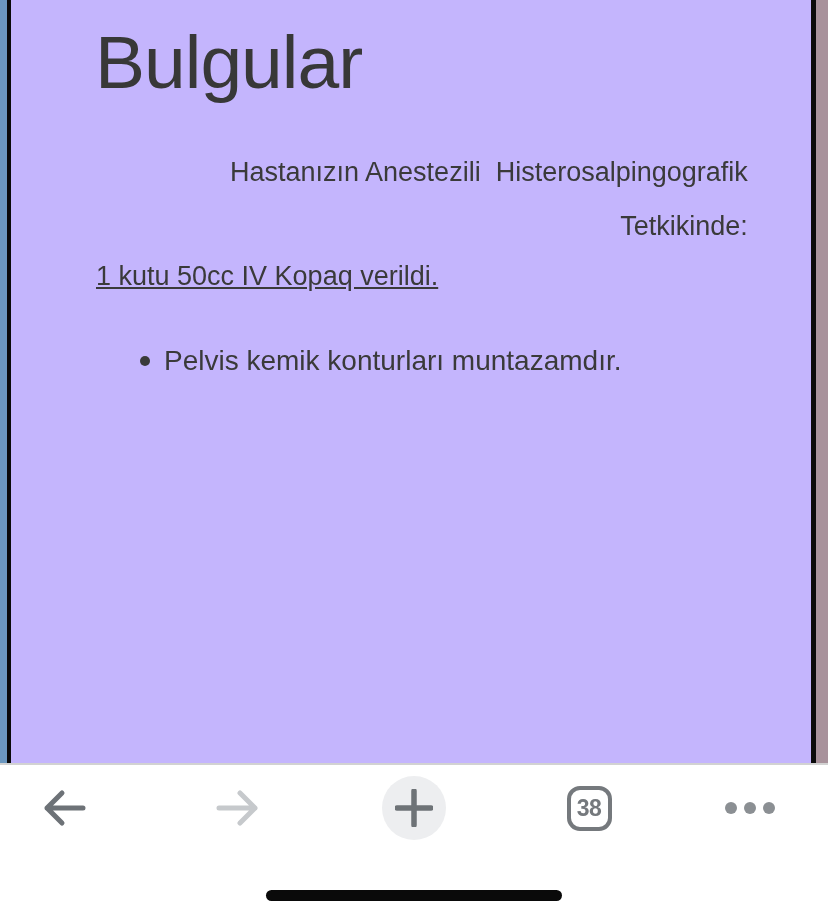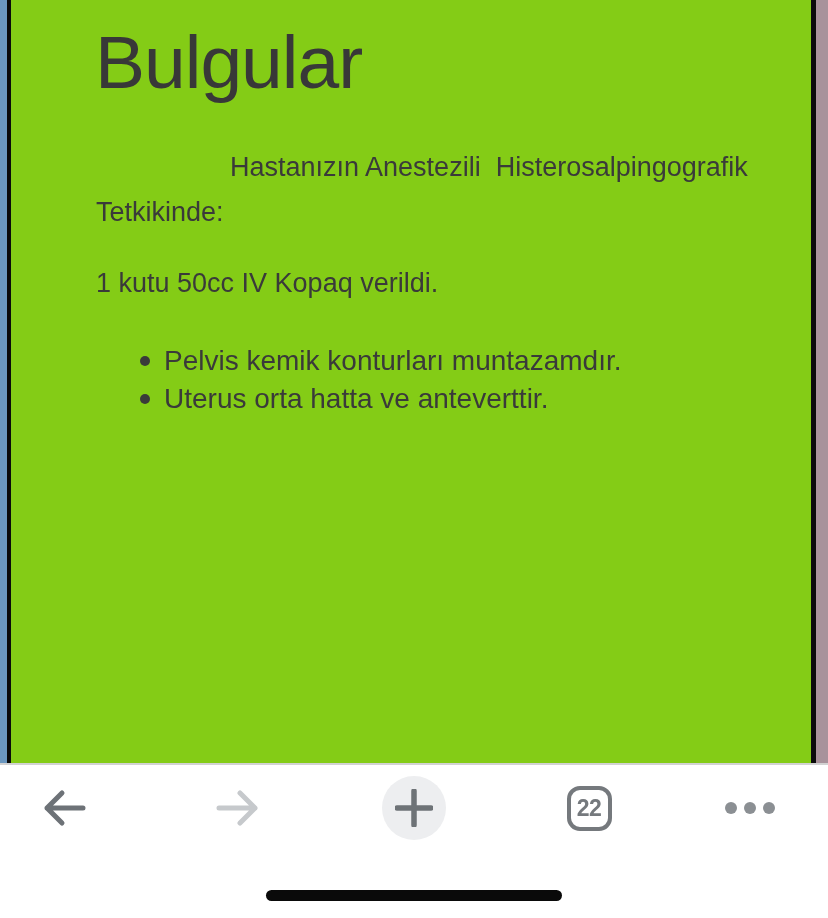--- a/index.html
+++ b/index.html
@@ -24,46 +24,47 @@
   .edge { position: absolute; top: 0; height: 763px; }
   .edge-left-blue   { left: 0;    width: 7px;  background: #6b97bf; }
   .edge-left-black  { left: 7px;  width: 4px;  background: #0a0a0a; }
   .edge-right-black { left: 811px; width: 5px; background: #0a0a0a; }
   .edge-right-mauve { left: 816px; width: 12px; background: #a8929b; }
 
   .slide {
     position: absolute;
     left: 11px; top: 0;
     width: 800px; height: 763px;
-    background: #84cc16;
+    background: #c4b5fd;
     overflow: hidden;
     color: #3a3a3a;
+    text-align: right;
   }
 
   .slide-title {
     position: absolute;
     left: 84px; top: 17px;
     font-size: 75px;
     font-weight: 400;
     line-height: 1.2;
     letter-spacing: -1px;
     color: #383838;
     white-space: pre;
   }
 
   .para {
     position: absolute;
     left: 85px;
     font-size: 27px;
-    line-height: 45px;
+    line-height: 54px;
     color: #3a3a3a;
     white-space: pre;
   }
   .para-intro { top: 145px; text-indent: 134px; }
-  .para-dose  { top: 261px; }
+  .para-dose  { top: 249px; text-decoration: underline; }
 
   .bullet-list {
     position: absolute;
     left: 85px; top: 342px;
     list-style: none;
   }
   .bullet-list li {
     position: relative;
     padding-left: 68px;
     font-size: 28px;
@@ -144,21 +145,20 @@
     <div class="edge edge-left-blue"></div>
     <div class="edge edge-left-black"></div>
 
     <div class="slide">
       <h1 class="slide-title">Bulgular</h1>
       <p class="para para-intro">Hastanızın Anestezili  Histerosalpingografik
 Tetkikinde:</p>
       <p class="para para-dose">1 kutu 50cc IV Kopaq verildi.</p>
       <ul class="bullet-list">
         <li>Pelvis kemik konturları muntazamdır.</li>
-        <li>Uterus orta hatta ve anteverttir.</li>
       </ul>
     </div>
 
     <div class="edge edge-right-black"></div>
     <div class="edge edge-right-mauve"></div>
   </div>
 
   <div class="toolbar">
 
     <button class="tb-btn tb-back">
@@ -173,21 +173,21 @@
       </svg>
     </button>
 
     <button class="tb-btn tb-plus">
       <svg width="38" height="38" viewBox="0 0 38 38" fill="none">
         <path d="M19 2 L19 36 M2 19 L36 19" stroke="#6e7377" stroke-width="5.5" stroke-linecap="round"></path>
       </svg>
     </button>
 
     <button class="tb-btn tb-tabs">
-      <span class="tab-badge">22</span>
+      <span class="tab-badge">38</span>
     </button>
 
     <button class="tb-btn tb-menu">
       <span class="dots">
           <i></i>
           <i></i>
           <i></i>
         </span>
     </button>
 

